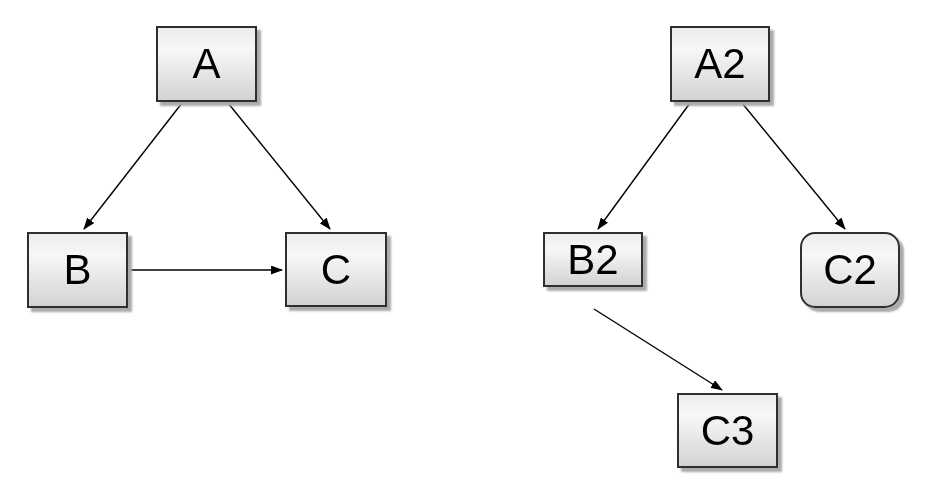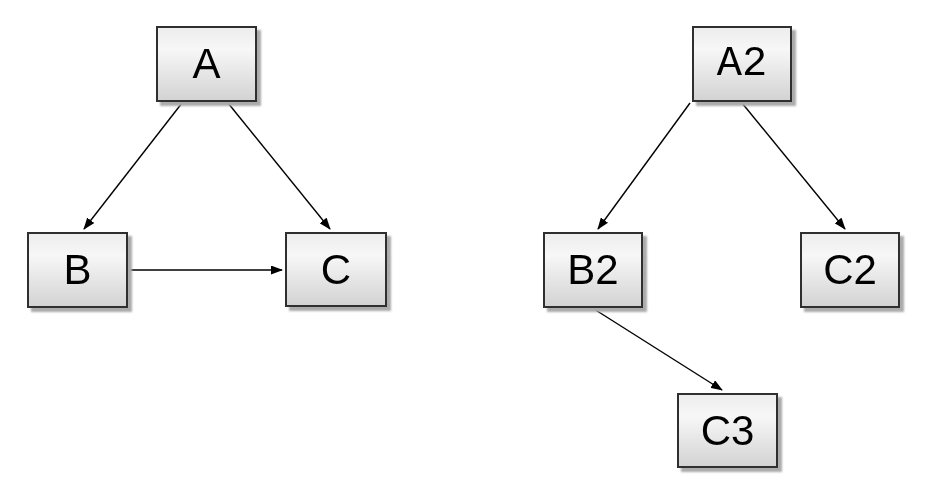--- a/index.html
+++ b/index.html
@@ -76,26 +76,26 @@
   <div>
       <div class="node" style="left: 156px; top: 26px; width: 101px; height: 76px;">
         <span class="node-label">A</span>
       </div>
       <div class="node" style="left: 27px; top: 232px; width: 101px; height: 76px;">
         <span class="node-label">B</span>
       </div>
       <div class="node" style="left: 285px; top: 232px; width: 102px; height: 75px;">
         <span class="node-label">C</span>
       </div>
-      <div class="node" style="left: 692px; top: 26px; width: 100px; height: 76px; font-family: Liberation Mono, monospace;">
+      <div class="node" style="left: 670px; top: 26px; width: 100px; height: 76px;">
         <span class="node-label">A2</span>
       </div>
-      <div class="node" style="left: 543px; top: 232px; width: 100px; height: 76px;">
+      <div class="node" style="left: 543px; top: 232px; width: 100px; height: 55px;">
         <span class="node-label">B2</span>
       </div>
-      <div class="node" style="left: 800px; top: 232px; width: 100px; height: 76px;">
+      <div class="node" style="left: 800px; top: 232px; width: 100px; height: 76px; border-radius: 15px;">
         <span class="node-label">C2</span>
       </div>
       <div class="node" style="left: 677px; top: 393px; width: 101px; height: 75px; justify-content: center;">
         <span class="node-label">C3</span>
       </div>
     </div>
 </div>
 
 </body></html>

